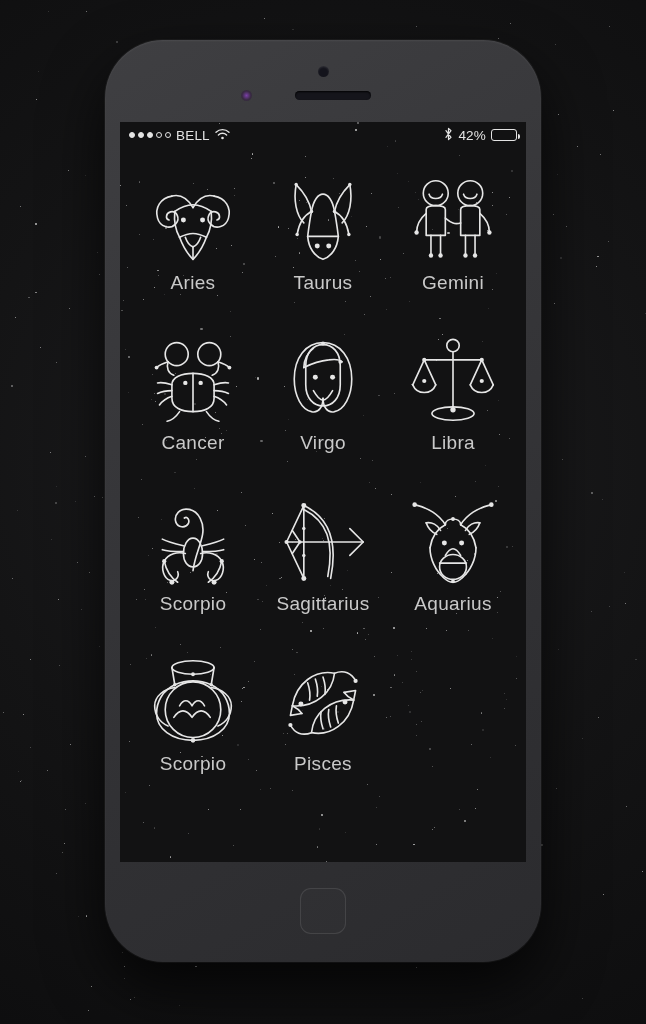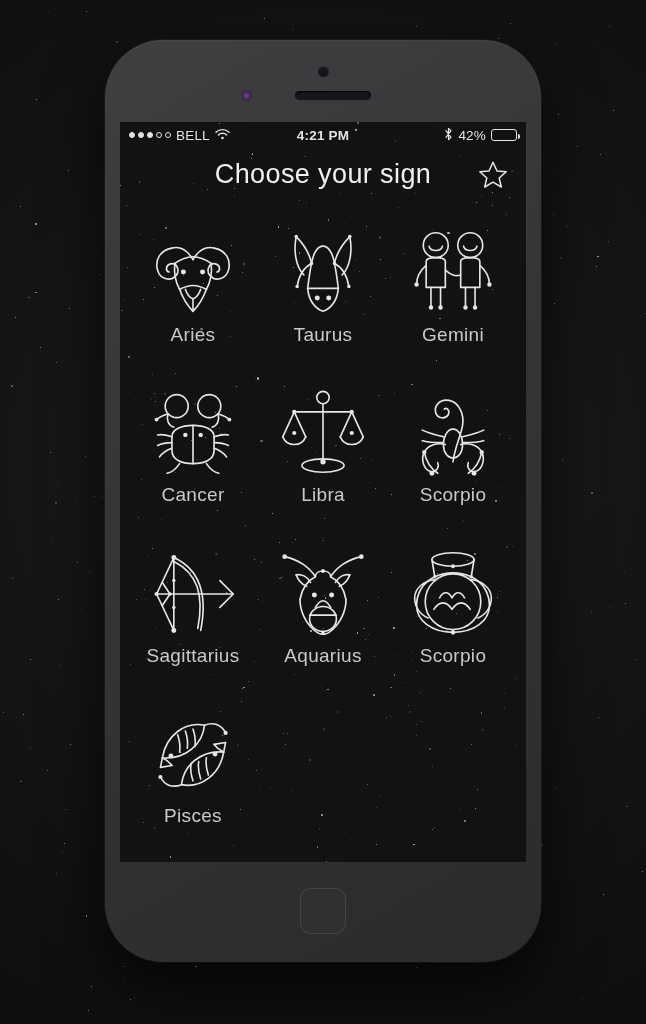--- a/index.html
+++ b/index.html
@@ -749,41 +749,32 @@
         <span id="carrier">BELL</span>
         <span>
           <svg width="15" height="12" viewBox="0 0 15 12">
             <path d="M1 4.2 A9.5 9.5 0 0 1 14 4.2" fill="none" stroke="#e3e3e3" stroke-width="1.4" stroke-linecap="round"></path>
             <path d="M3.4 6.9 A6 6 0 0 1 11.6 6.9" fill="none" stroke="#e3e3e3" stroke-width="1.4" stroke-linecap="round"></path>
             <circle cx="7.5" cy="10" r="1.3" fill="#e3e3e3"></circle>
           </svg>
         </span>
       </div>
 
-      <div id="status-center">4:21 PM</div>
 
       <div id="status-right">
         <span>
           <svg width="9" height="14" viewBox="0 0 9 14">
             <path d="M2 3.6 L7 10.4 L4.5 12.6 L4.5 1.4 L7 3.6 L2 10.4" fill="none" stroke="#e3e3e3" stroke-width="1.2" stroke-linejoin="round" stroke-linecap="round"></path>
           </svg>
         </span>
         <span id="battery-pct">42%</span>
         <span id="battery"><span id="battery-fill"></span></span>
       </div>
     </div>
 
-    <div id="title-bar">
-      <div id="page-title">Choose your sign</div>
-      <div id="favorite-button">
-        <svg width="30" height="29" viewBox="0 0 30 29">
-          <path d="M15 2.2 L19 11 L28.2 11.8 L21.2 18 L23.3 27 L15 22.2 L6.7 27 L8.8 18 L1.8 11.8 L11 11 Z" fill="none" stroke="#e8e8e8" stroke-width="1.5" stroke-linejoin="round"></path>
-        </svg>
-      </div>
-    </div>
 
     <div id="sign-grid">
 
       <div class="sign-cell">
         <div class="sign-icon">
           <svg viewBox="0 0 100 96">
             <path d="M50 34 C44 24 36 20 28 22"></path>
             <path d="M28 22 C16 24 10 34 13 45 C15.5 54 26 57.5 32 51 C37 45.5 33 37 26.5 38.5 C21.5 39.7 21 46 25 47"></path>
             <path d="M50 34 C56 24 64 20 72 22"></path>
             <path d="M72 22 C84 24 90 34 87 45 C84.5 54 74 57.5 68 51 C63 45.5 67 37 73.5 38.5 C78.5 39.7 79 46 75 47"></path>
@@ -877,20 +868,37 @@
             <circle class="dot" cx="42" cy="50" r="2.3"></circle>
             <circle class="dot" cx="58" cy="50" r="2.3"></circle>
             <circle class="dot" cx="12" cy="34" r="2"></circle>
             <circle class="dot" cx="88" cy="34" r="2"></circle>
           </svg>
         </div>
         <div class="sign-label">Cancer</div>
       </div>
 
 
+      <div class="sign-cell">
+        <div class="sign-icon">
+          <svg viewBox="0 0 100 96">
+            <path d="M50 8 C32 8 20 24 20 46 C20 64 28 78 38 80 C46 82 50 74 50 66"></path>
+            <path d="M50 8 C68 8 80 24 80 46 C80 64 72 78 62 80 C54 82 50 74 50 66"></path>
+            <path d="M32 32 C32 18 40 10 50 10 C60 10 68 18 68 32 L68 52 C68 66 60 74 50 74 C40 74 32 66 32 52 Z"></path>
+            <path d="M30 34 C38 30 46 27 56 26 C63 25 68 26 70 28"></path>
+            <path d="M30 34 C30 26 34 18 40 14"></path>
+            <path d="M40 58 C44 65 47 68 50 68 C53 68 56 65 60 58"></path>
+            <circle class="dot" cx="42" cy="44" r="2.6"></circle>
+            <circle class="dot" cx="60" cy="44" r="2.6"></circle>
+            <circle class="dot" cx="50" cy="9" r="2"></circle>
+            <circle class="dot" cx="68" cy="28" r="2"></circle>
+          </svg>
+        </div>
+        <div class="sign-label">Virgo</div>
+      </div>
 
       <div class="sign-cell">
         <div class="sign-icon">
           <svg viewBox="0 0 100 96">
             <circle cx="50" cy="11" r="6.5"></circle>
             <path d="M50 17.5 L50 78"></path>
             <path d="M20 26 L80 26"></path>
             <path d="M20 26 L8 52"></path>
             <path d="M20 26 L32 52"></path>
             <path d="M8 52 A13 13 0 0 0 32 52"></path>

